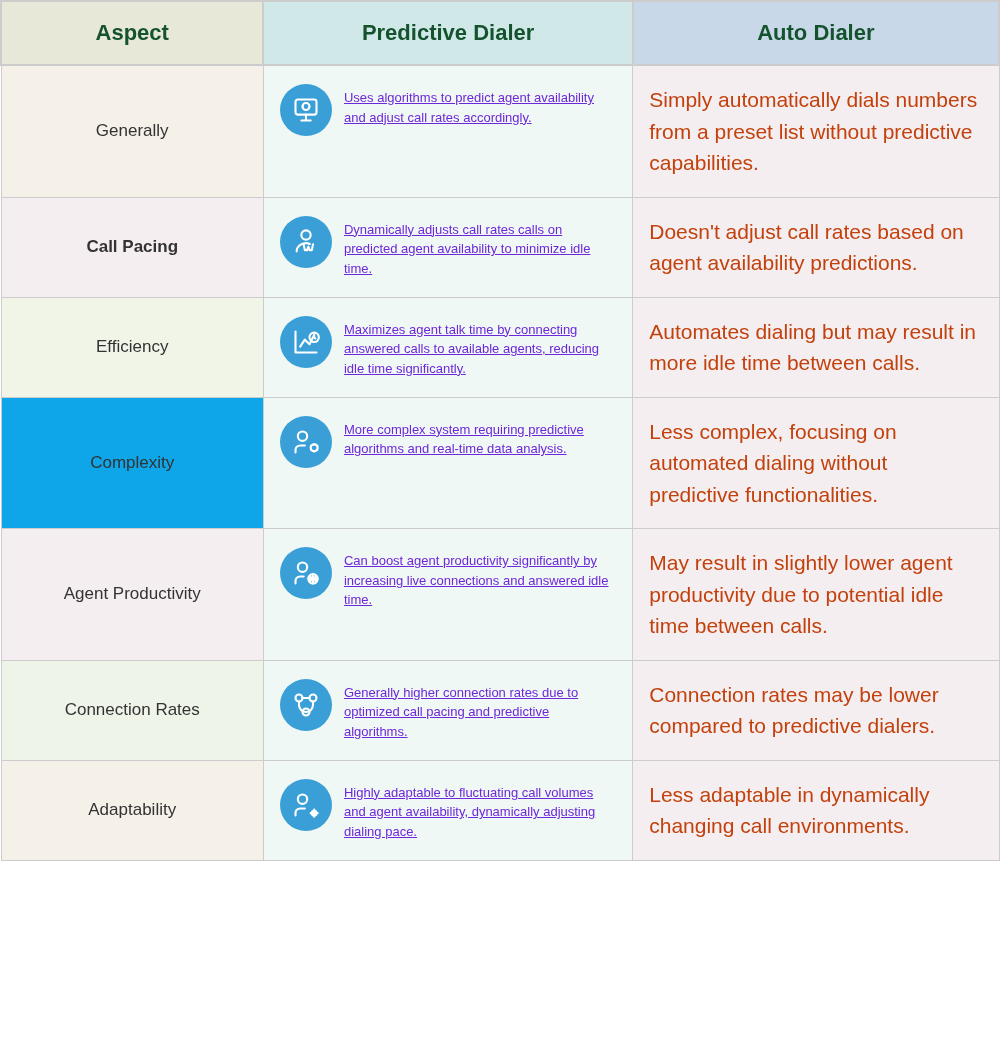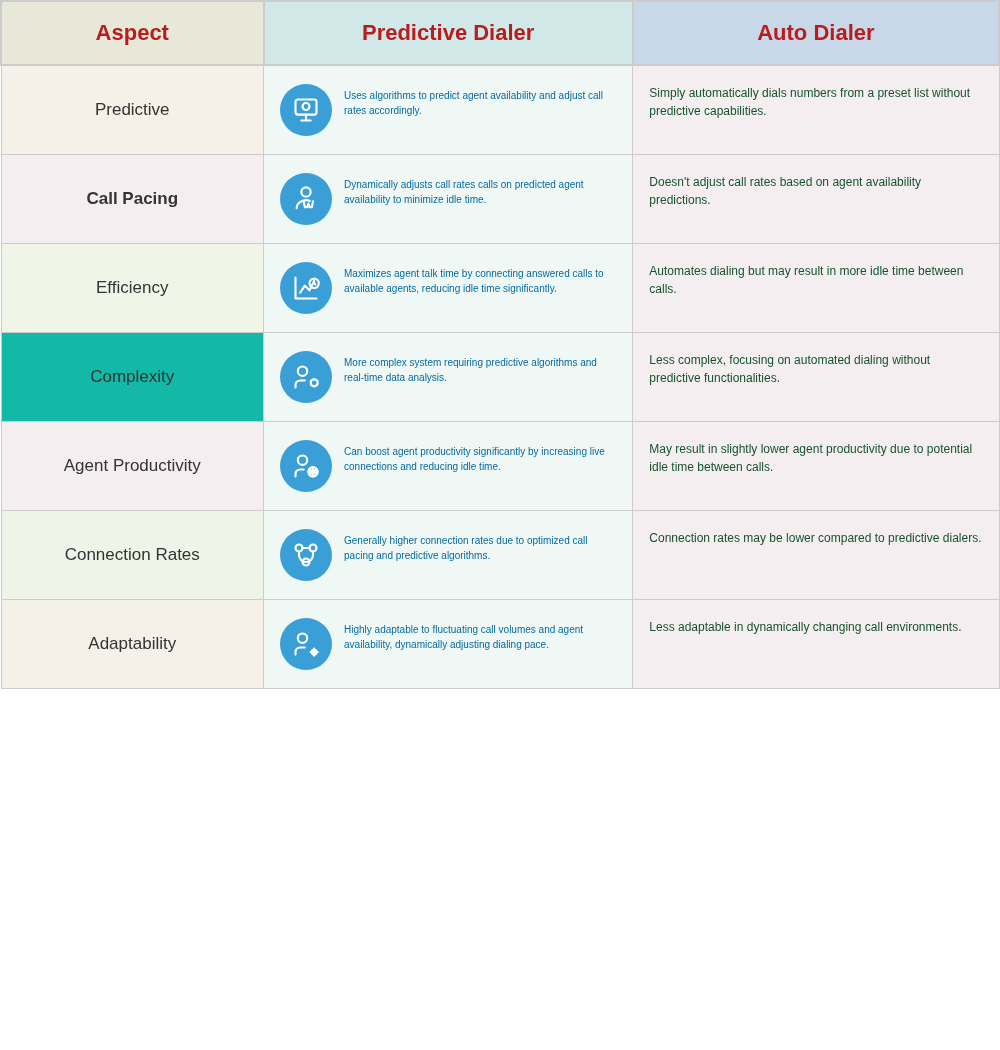--- a/index.html
+++ b/index.html
@@ -16,21 +16,21 @@
     }
     table {
       width: 100%;
       border-collapse: collapse;
     }
     
     .header-row th {
       padding: 18px 12px;
       font-size: 22px;
       font-weight: bold;
-      color: #b91c1c;
+      color: #14532d;
       border: 2px solid #ccc;
       text-align: center;
     }
     .header-aspect {
       background: #e8e8d8;
       width: 263px;
     }
     .header-predictive {
       background: #d0e8e8;
       width: 370px;
@@ -51,21 +51,21 @@
     .row-op .col-auto     { background: #f5eef0; }
 
     .row-cp .col-aspect   { background: #f5eef0; font-weight: bold; }
     .row-cp .col-pred     { background: #f0f8f5; }
     .row-cp .col-auto     { background: #f5eef0; }
 
     .row-eff .col-aspect  { background: #f0f5e8; margin-top: 16px; }
     .row-eff .col-pred    { background: #f0f8f5; }
     .row-eff .col-auto    { background: #f5eef0; }
 
-    .row-cplx .col-aspect { background: #14b8a6; }
+    .row-cplx .col-aspect { background: #0ea5e9; }
     .row-cplx .col-pred   { background: #f0f8f5; }
     .row-cplx .col-auto   { background: #f5eef0; }
 
     .row-ap .col-aspect   { background: #f5eef0; padding-left: 16px; }
     .row-ap .col-pred     { background: #f0f8f5; }
     .row-ap .col-auto     { background: #f5eef0; }
 
     .row-cr .col-aspect   { background: #eef5e8; }
     .row-cr .col-pred     { background: #f0f8f5; }
     .row-cr .col-auto     { background: #f5eef0; }
@@ -79,22 +79,22 @@
       text-align: center;
       font-size: 17px;
       color: #333;
       vertical-align: middle !important;
     }
     .col-pred {
       width: 370px;
     }
     .col-auto {
       width: 367px;
-      font-size: 12px;
-      color: #14532d;
+      font-size: 21px;
+      color: #c2410c;
       line-height: 1.5;
     }
     .pred-inner {
       display: flex;
       align-items: flex-start;
       gap: 12px;
     }
     .icon-circle {
       width: 52px;
       height: 52px;
@@ -108,40 +108,41 @@
     .icon-circle svg {
       width: 28px;
       height: 28px;
       fill: none;
       stroke: #fff;
       stroke-width: 1.8;
       stroke-linecap: round;
       stroke-linejoin: round;
     }
     .pred-text {
-      font-size: 10px;
-      color: #0369a1;
+      font-size: 13px;
+      color: #6d28d9;
       line-height: 1.5;
       padding-top: 4px;
+      text-decoration: underline;
     }
   </style>
 </head>
 <body>
 
 <table class="table-container">
   <thead>
     <tr class="header-row">
       <th class="header-aspect">Aspect</th>
       <th class="header-predictive">Predictive Dialer</th>
       <th class="header-auto">Auto Dialer</th>
     </tr>
   </thead>
   <tbody id="table-body">
   <tr class="data-row row-op">
-        <td class="col-aspect"><span>Predictive</span></td>
+        <td class="col-aspect"><span>Generally</span></td>
         <td class="col-pred">
           <div class="pred-inner">
             <div class="icon-circle">
               <svg viewBox="0 0 24 24">
                 <rect x="3" y="3" width="18" height="13" rx="2"></rect>
                 <path d="M8 21h8M12 16v5"></path>
                 <circle cx="12" cy="9" r="3"></circle>
                 <path d="M12 6v0M12 12v0M9 9h0M15 9h0"></path>
               </svg>
             </div>
@@ -205,21 +206,21 @@
         <td class="col-pred">
           <div class="pred-inner">
             <div class="icon-circle">
               <svg viewBox="0 0 24 24">
                 <circle cx="9" cy="7" r="4"></circle>
                 <path d="M3 21v-2a4 4 0 0 1 4-4h3"></path>
                 <circle cx="18" cy="17" r="4"></circle>
                 <path d="M14 17h8M18 13v8M15.2 14.8l5.6 4.4M20.8 14.8l-5.6 4.4"></path>
               </svg>
             </div>
-            <div class="pred-text">Can boost agent productivity significantly by increasing live connections and reducing idle time.</div>
+            <div class="pred-text">Can boost agent productivity significantly by increasing live connections and answered idle time.</div>
           </div>
         </td>
         <td class="col-auto"><span>May result in slightly lower agent productivity due to potential idle time between calls.</span></td>
       </tr>
       <tr class="data-row row-cr">
         <td class="col-aspect"><span>Connection Rates</span></td>
         <td class="col-pred">
           <div class="pred-inner">
             <div class="icon-circle">
               <svg viewBox="0 0 24 24">

